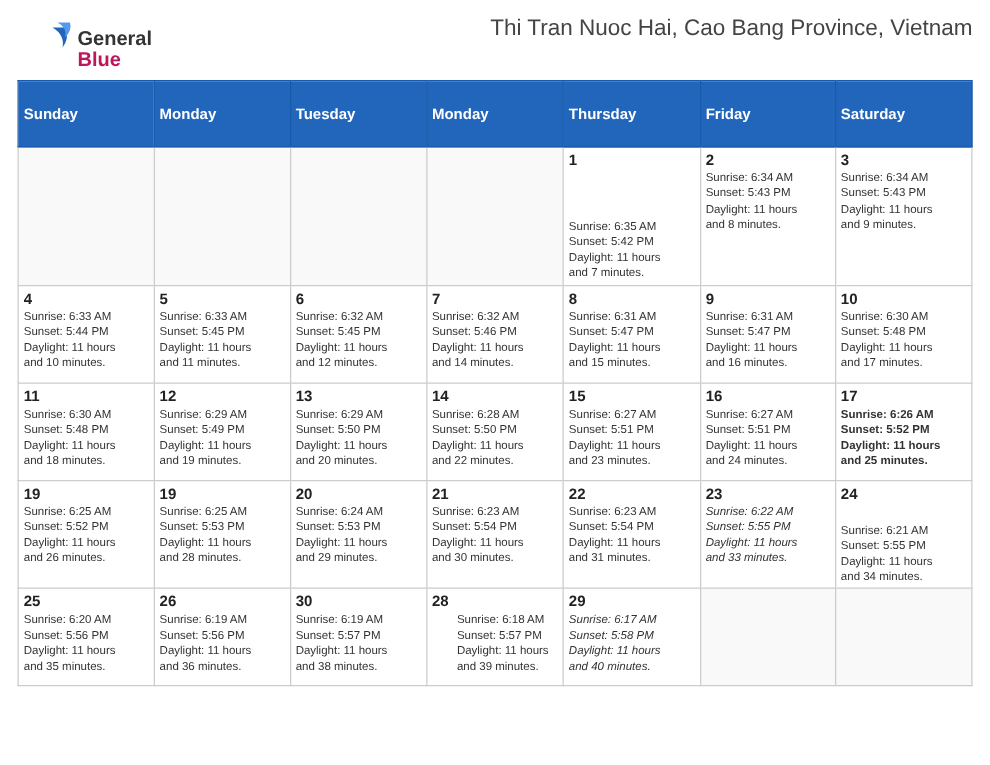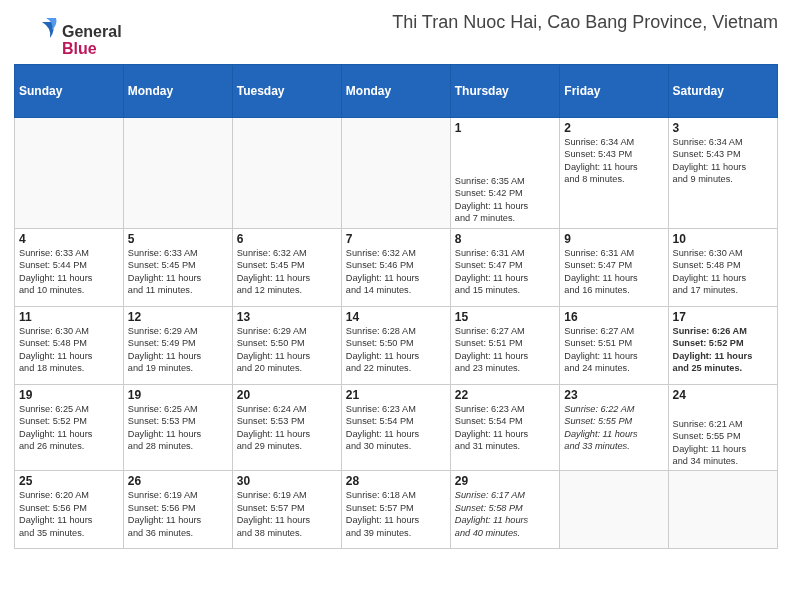--- a/index.html
+++ b/index.html
@@ -309,21 +309,21 @@
           </td>
           <td>
             <div class="day-num">30</div>
             <div class="day-info" style="white-space: pre-line;">Sunrise: 6:19 AM
 Sunset: 5:57 PM
 Daylight: 11 hours
 and 38 minutes.</div>
           </td>
           <td>
             <div class="day-num">28</div>
-            <div class="day-info" style="white-space: pre-line;">Sunrise: 6:18 AM
+            <div class="day-info" style="white-space: pre-line; margin-left: 20px;">Sunrise: 6:18 AM
 Sunset: 5:57 PM
 Daylight: 11 hours
 and 39 minutes.</div>
           </td>
           <td>
             <div class="day-num">29</div>
             <div class="day-info" style="white-space: pre-line; font-style: italic;">Sunrise: 6:17 AM
 Sunset: 5:58 PM
 Daylight: 11 hours
 and 40 minutes.</div>

